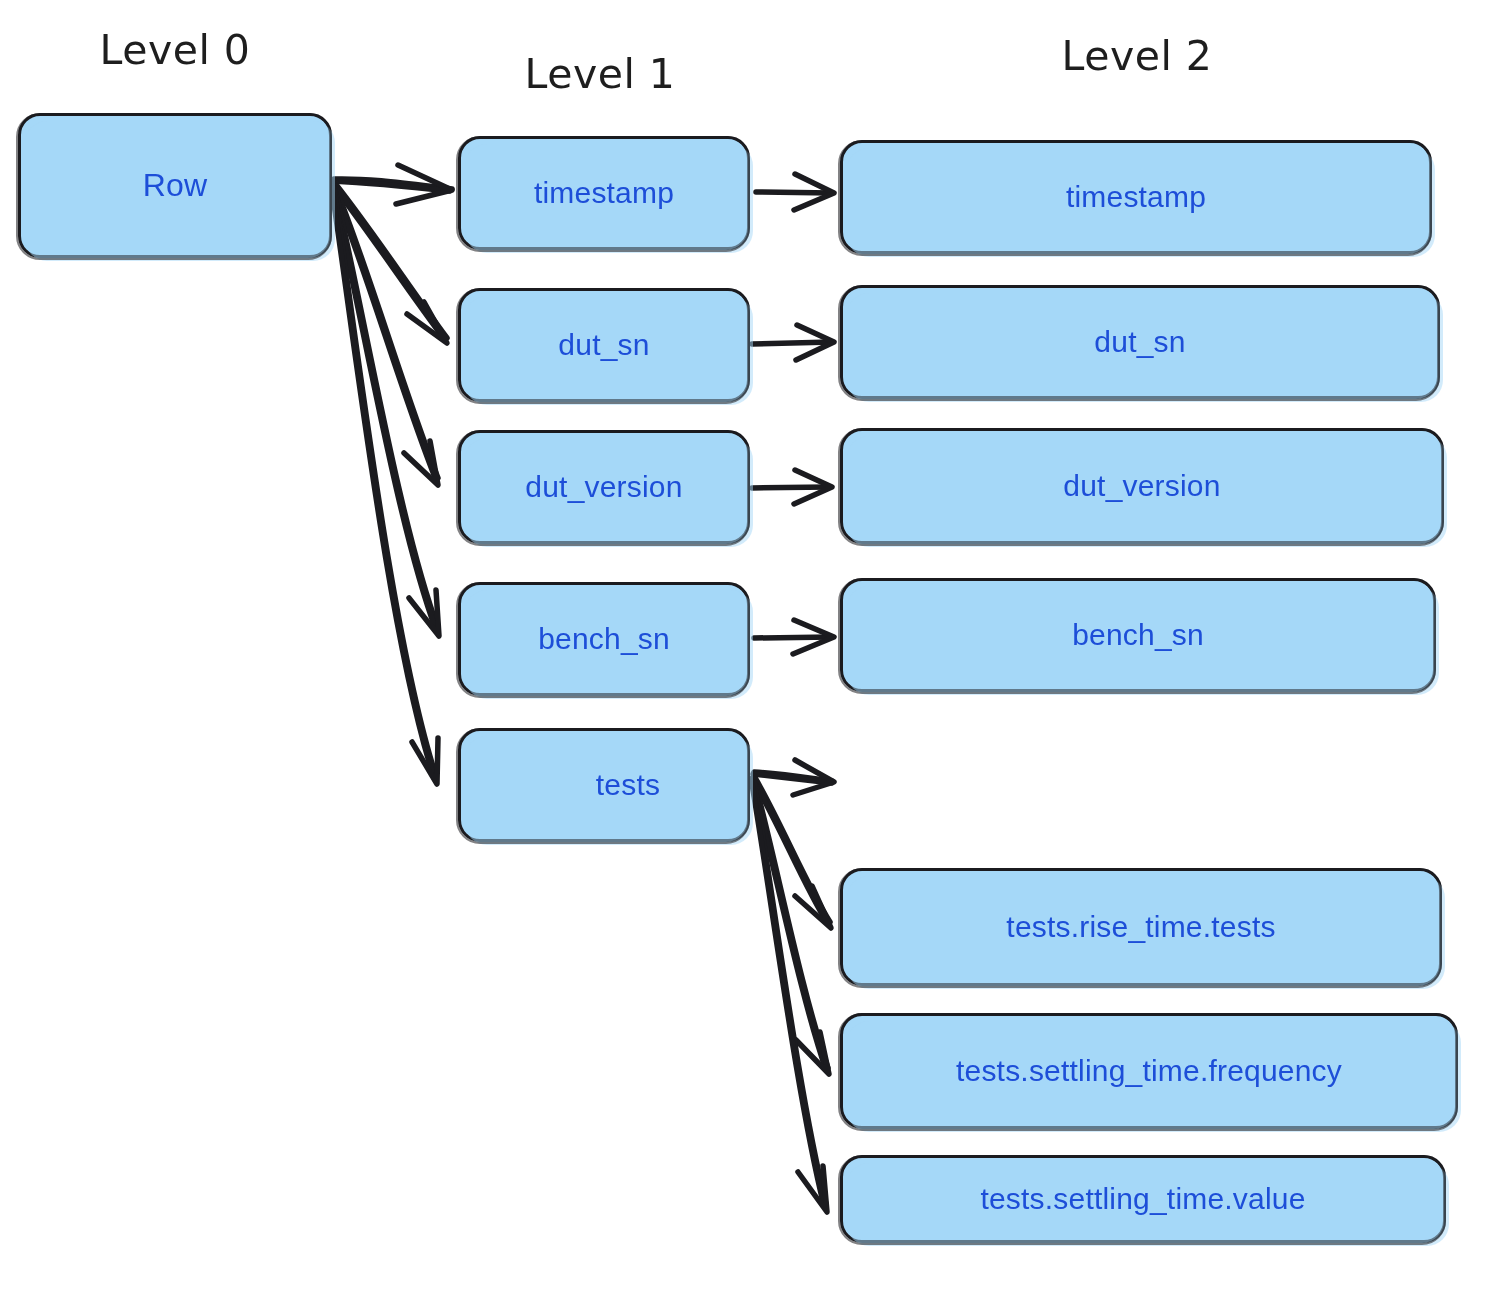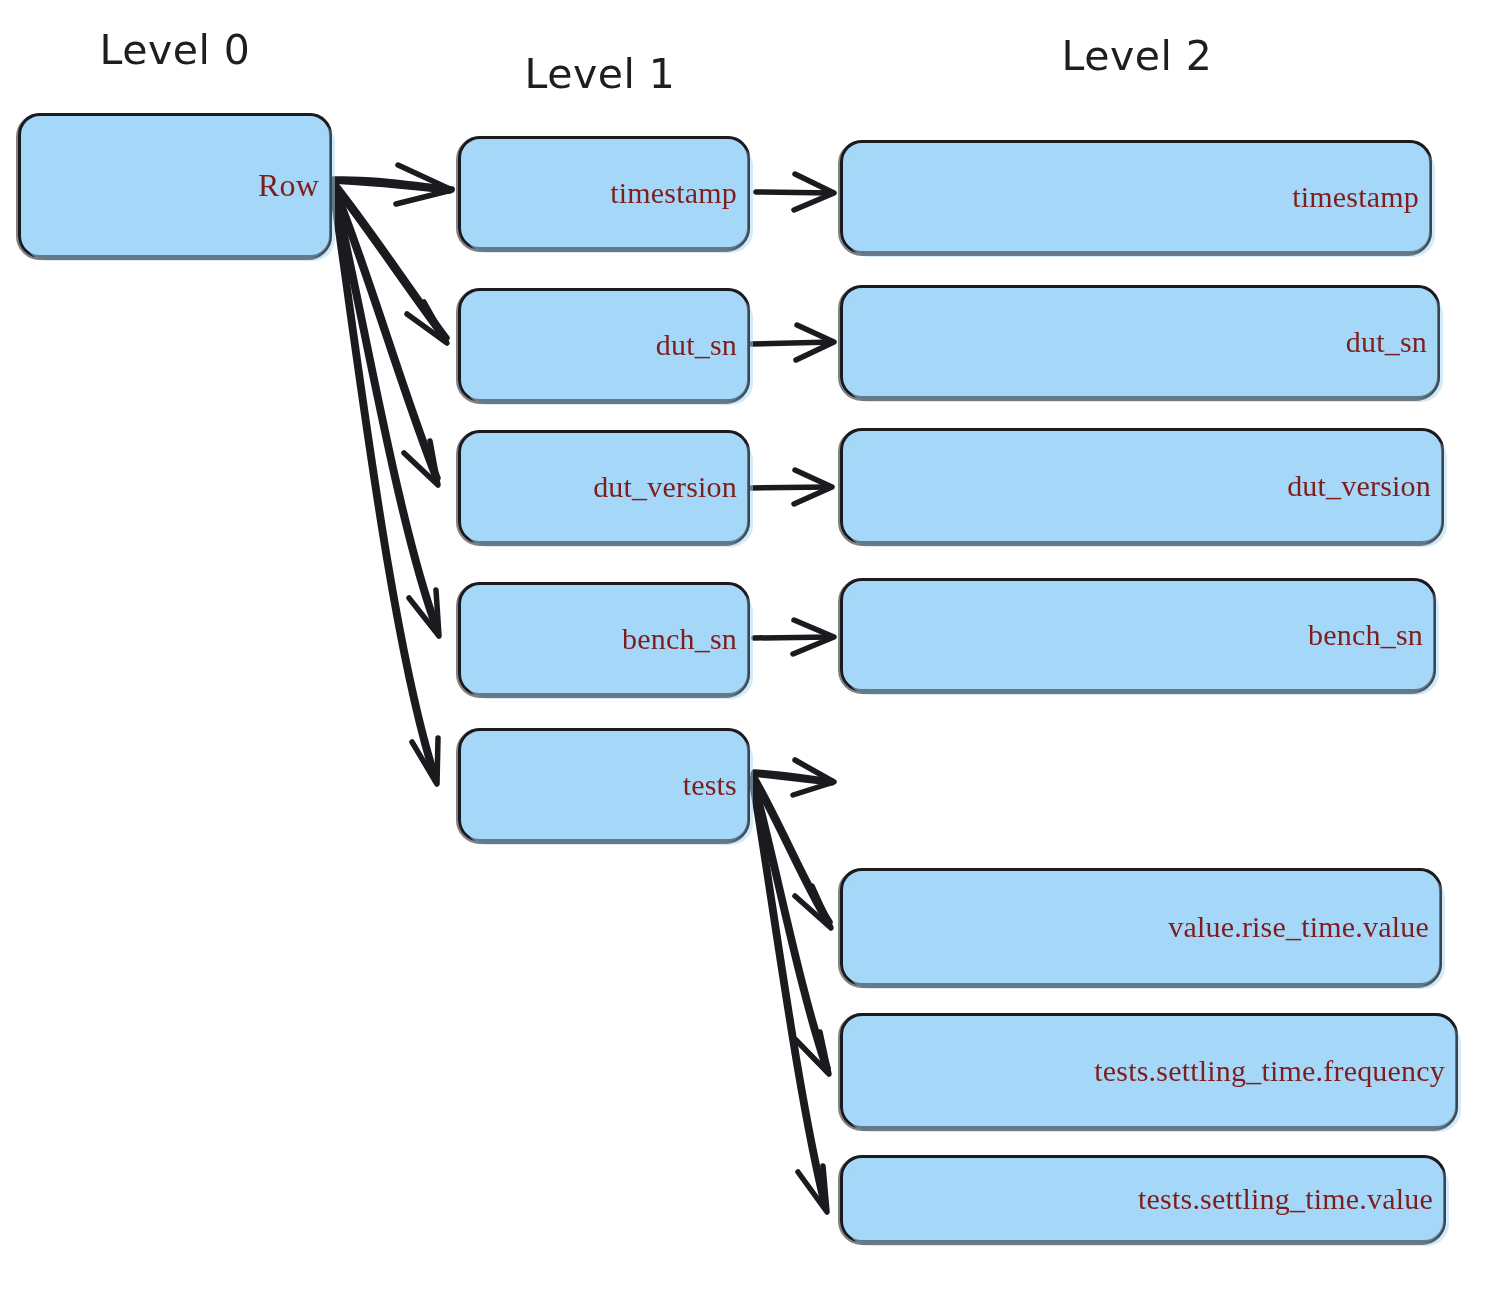--- a/index.html
+++ b/index.html
@@ -36,23 +36,23 @@
     text-align: center;
   }
   .node {
     position: absolute;
     box-sizing: border-box;
     background: #a5d8f8;
     border: 3.2px solid #1b1b1f;
     border-radius: 22px;
     display: flex;
     align-items: center;
-    justify-content: flex-end;
-    color: #7f1d1d;
-    font-family: Liberation Serif, serif;
+    justify-content: center;
+    color: #1d4ed8;
+    font-family: Liberation Sans, sans-serif;
     font-size: 30px;
     letter-spacing: 0.2px;
     white-space: nowrap;
     z-index: 3;
   }
   
   .node::before {
     content: "";
     position: absolute;
     left: -5px;
@@ -197,21 +197,21 @@
   <div class="node" style="left:840px; top:285px; width:600px; height:114px;">
     <span class="node-label">dut_sn</span>
   </div>
   <div class="node" style="left:840px; top:428px; width:604px; height:116px;">
     <span class="node-label">dut_version</span>
   </div>
   <div class="node" style="left:840px; top:578px; width:596px; height:114px;">
     <span class="node-label">bench_sn</span>
   </div>
   <div class="node" style="left:840px; top:868px; width:602px; height:118px;">
-    <span class="node-label">value.rise_time.value</span>
+    <span class="node-label">tests.rise_time.tests</span>
   </div>
   <div class="node" style="left:840px; top:1013px; width:618px; height:116px;">
     <span class="node-label">tests.settling_time.frequency</span>
   </div>
   <div class="node" style="left:840px; top:1155px; width:606px; height:88px;">
     <span class="node-label">tests.settling_time.value</span>
   </div>
 
 </div>
 

